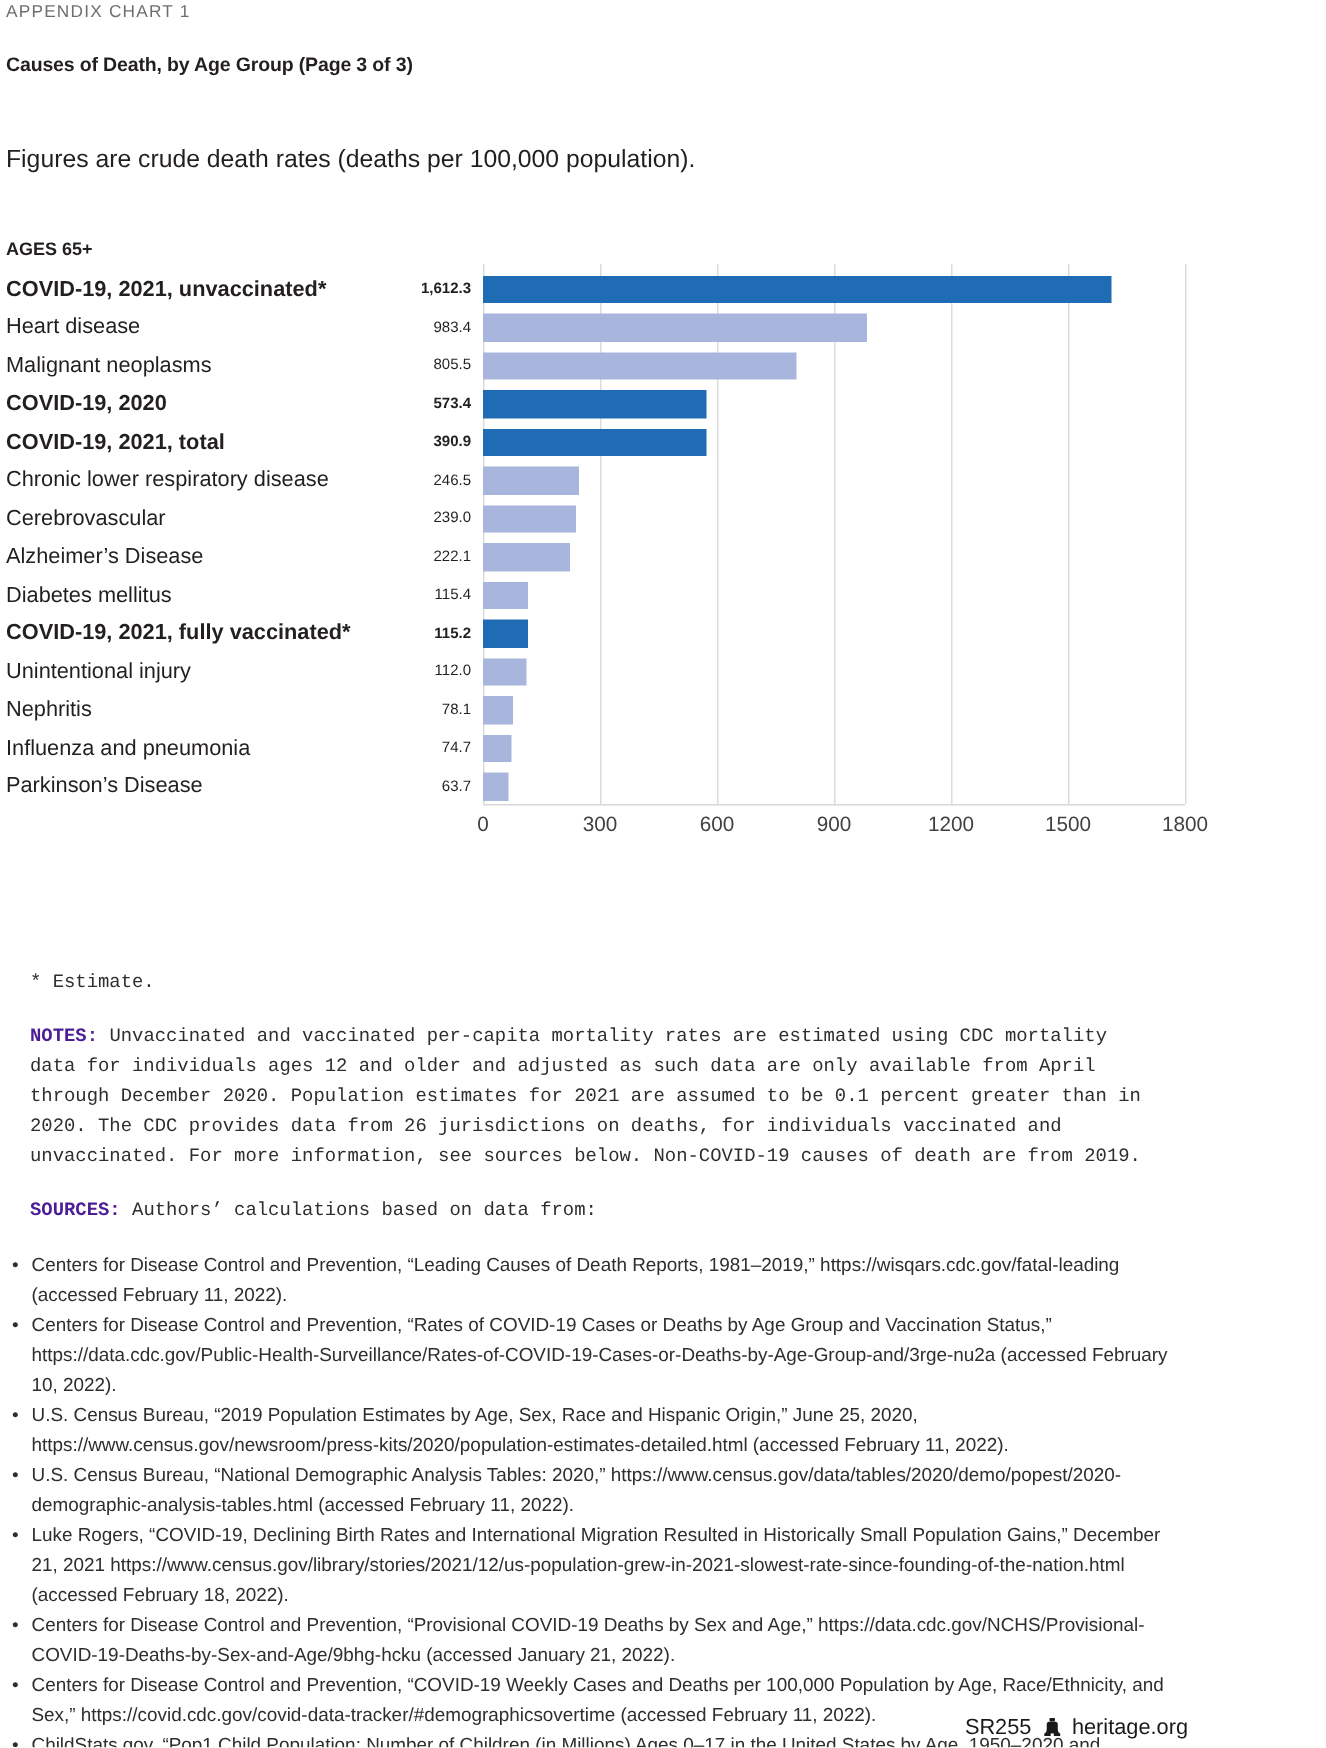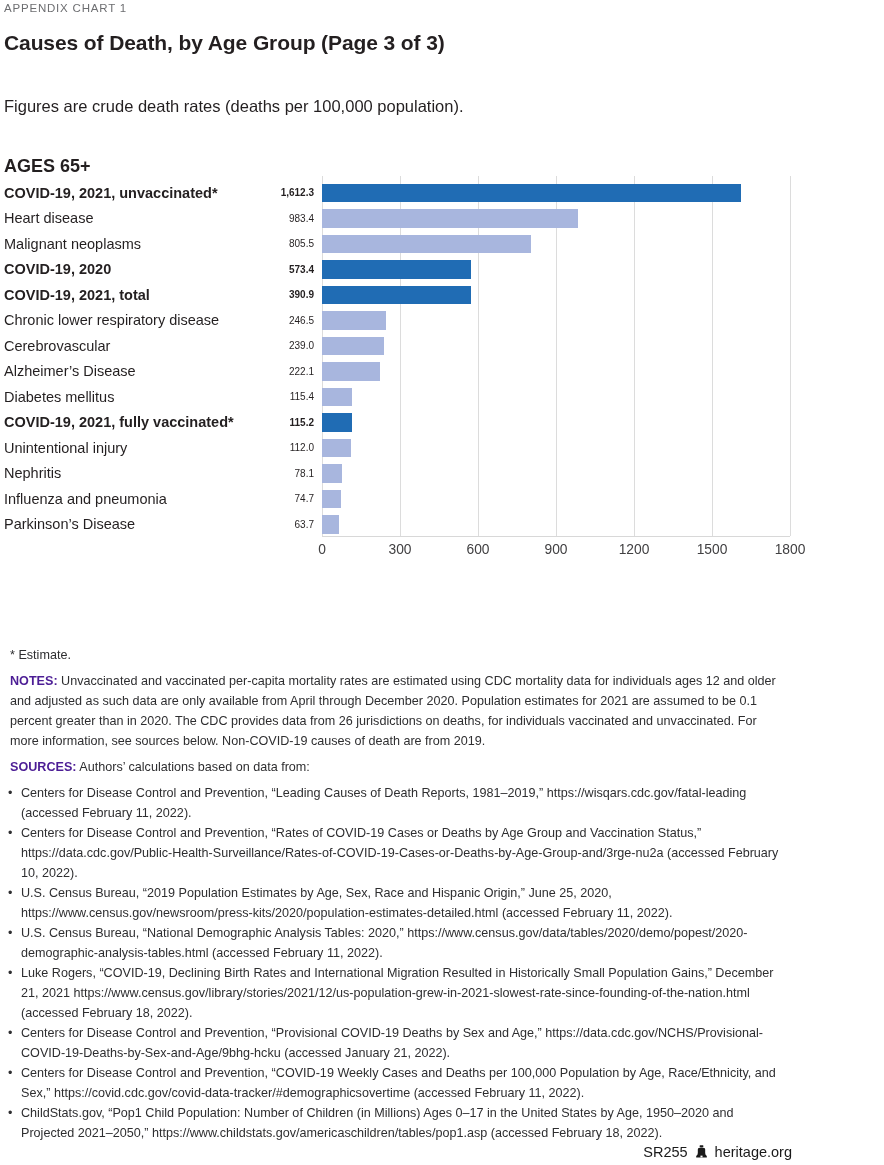--- a/index.html
+++ b/index.html
@@ -1,44 +1,44 @@
 <!DOCTYPE html>
 <html><head>
 <meta charset="utf-8">
 <style>
   html,body { margin:0; padding:0; background:#fff; }
   body { font-family:"Liberation Sans", sans-serif; color:#231f20; }
   .page { position:relative; width:812px; height:1165px; box-sizing:border-box;
           padding:2px 22px 0 4px; background:#fff; overflow:hidden; }
 
   .kicker { font-size:11.5px; letter-spacing:.07em; color:#6d6e71; line-height:13px; }
-  .title  { margin-top:15px; font-size:21px; font-weight:bold; line-height:25px; letter-spacing:-.1px; }
+  .title  { margin-top:15px; font-size:13px; font-weight:bold; line-height:25px; letter-spacing:-.1px; }
   .subtitle { margin-top:40px; font-size:16.5px; line-height:22px; }
 
   .chart { margin-top:41px; }
-  .group-label { font-size:18px; font-weight:bold; line-height:16px; }
+  .group-label { font-size:12px; font-weight:bold; line-height:16px; }
 
   .rows { position:relative; margin-top:6px; }
   .grid-overlay { position:absolute; left:318px; right:0; top:-4px; bottom:0;
                   border-bottom:1px solid #d8d8d8; }
   .gridline { position:absolute; top:0; bottom:0; width:1px; background:#dcdcdc; }
 
   .row { display:flex; align-items:center; height:25.5px; position:relative; }
   .rlabel { width:252px; font-size:14.5px; white-space:nowrap; }
   .rvalue { width:58px; text-align:right; font-size:10px; white-space:nowrap; }
   .rtrack { flex:1; margin-left:8px; align-self:stretch; position:relative; }
   .rbar { position:absolute; left:0; top:3.5px; height:18.5px; }
   .row.hl .rlabel, .row.hl .rvalue { font-weight:bold; }
 
   .axis { position:relative; height:24px; margin-left:318px; }
   .tick { position:absolute; top:5px; transform:translateX(-50%);
           font-size:13.8px; color:#414042; white-space:nowrap; }
 
   .notes { margin-top:84px; font-size:12.6px; line-height:20px; color:#2e2e30; }
-  .notes p { margin:6px; }
+  .notes p { margin:16px;font-family:Liberation Mono, monospace; }
   .notes .lead { font-weight:bold; color:#4c1d95; }
   .sources-list { margin:0; padding:0 0 0 17px; list-style:none; }
   .sources-list li { position:relative; }
   .bullet-marker { position:absolute; left:-13px; top:0; }
 
   .footer { position:absolute; right:20px; bottom:5px; display:flex; align-items:center;
             gap:6px; font-size:14.5px; color:#1a1a1a; }
   .footer svg { display:block; }
 </style>
 </head>

